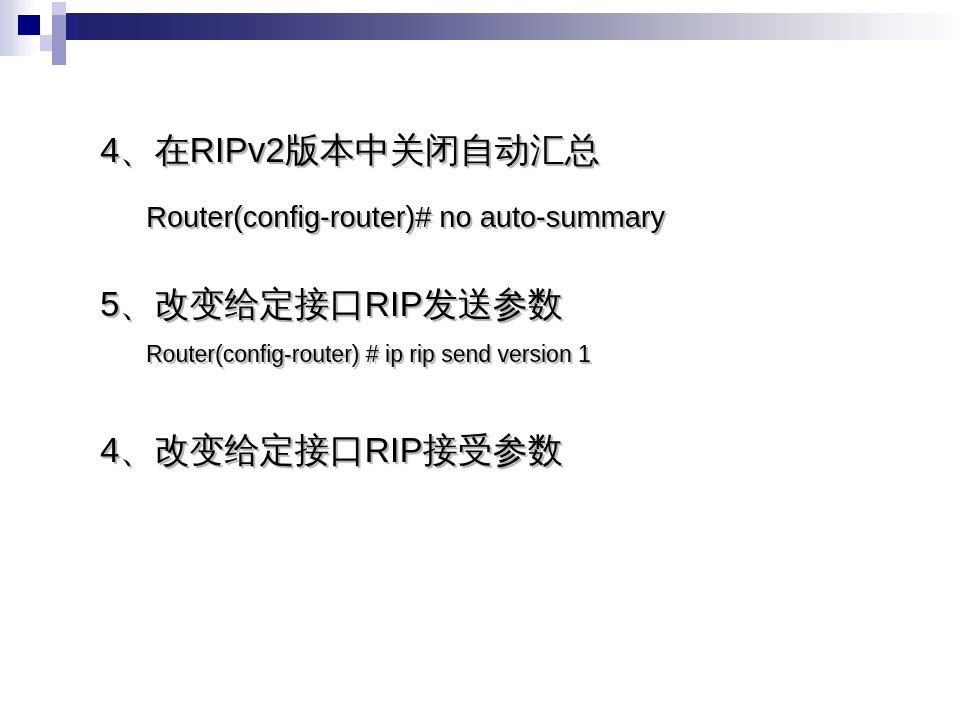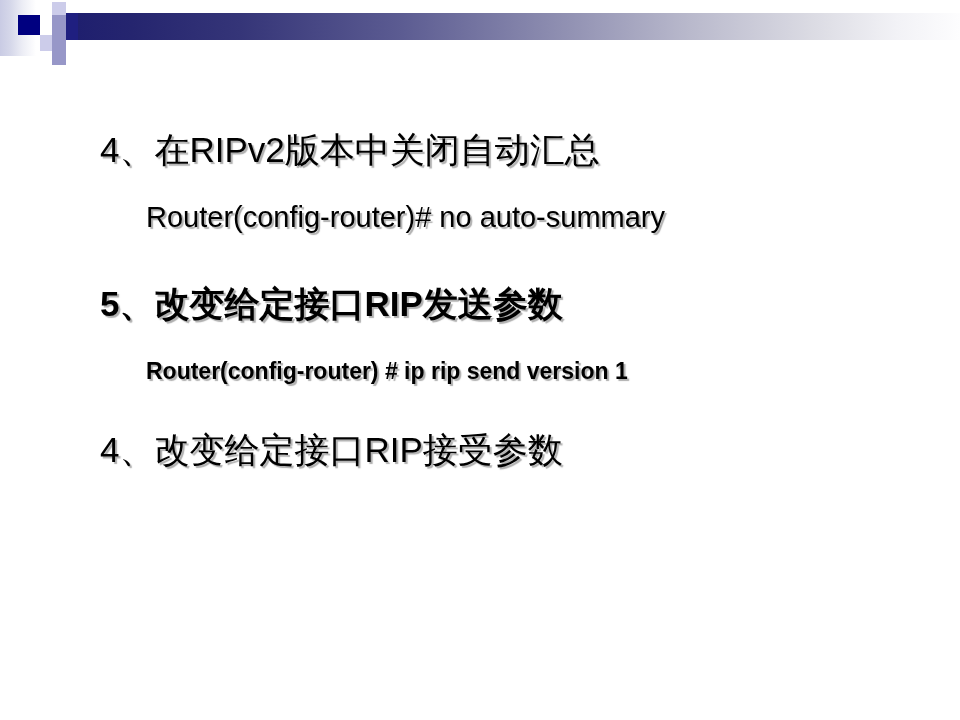--- a/index.html
+++ b/index.html
@@ -102,28 +102,27 @@
   
   .cmd-line-regular {
     font-size: 29px;
     font-weight: 400;
     text-shadow: 2px 2px 1px rgba(110,110,110,0.55);
   }
 
   
   .cmd-line-bold {
     font-size: 23px;
-    font-weight: bold;
+    font-weight: normal;
     text-shadow: 2px 2px 1px rgba(110,110,110,0.55);
-    margin-top: 17px;
   }
 
   .l1 { left: 82px;  top: 127px; }
   .l2 { left: 128px; top: 189px; margin-top: 12px; }
-  .l3 { left: 82px;  top: 281px; font-weight: bold; }
+  .l3 { left: 82px;  top: 281px; }
   .l4 { left: 128px; top: 341px; }
   .l5 { left: 82px;  top: 427px; }
   .l6 { left: 128px; top: 485px; }
 </style>
 </head>
 <body>
 
 <div id="header-decoration">
   <div class="left-fade"></div>
   <div class="grad-bar"></div>

